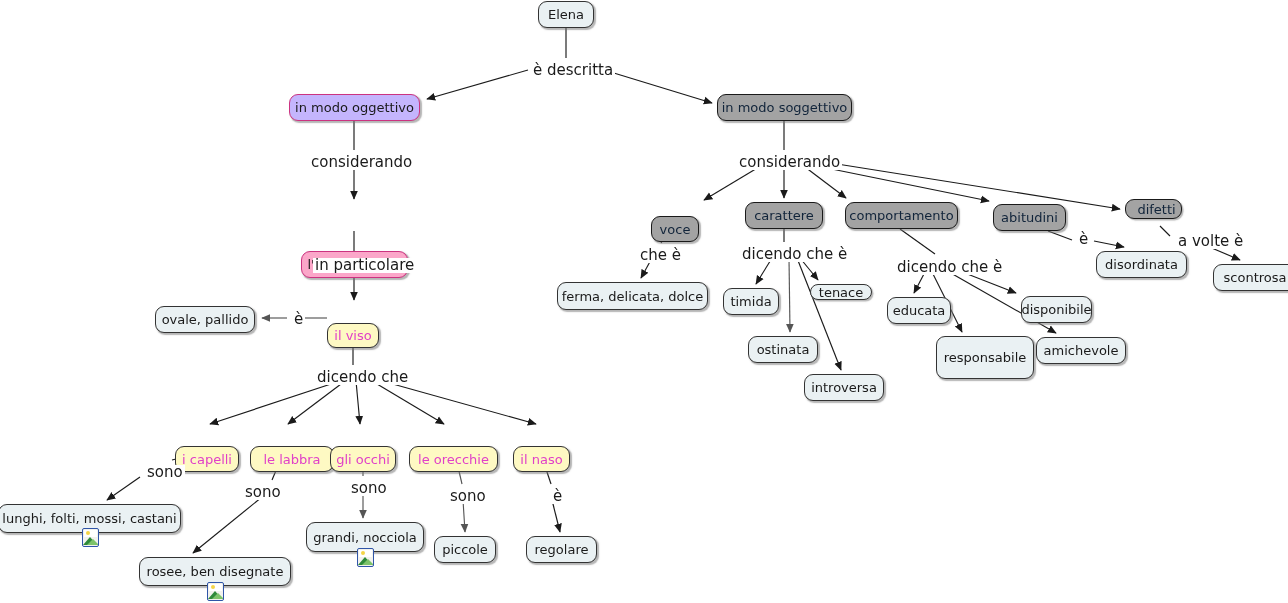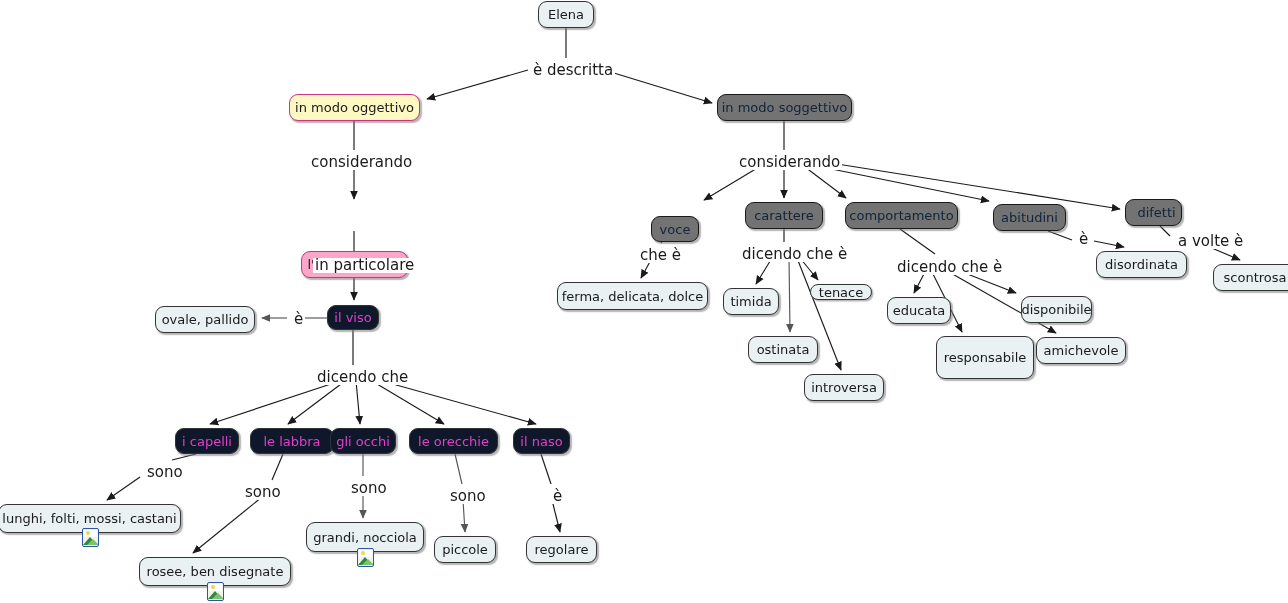--- a/index.html
+++ b/index.html
@@ -35,24 +35,24 @@
     border: 1.3px solid #333333;
     font-size: 13px;
     line-height: 1;
     padding: 0 9px;
     color: #1a1a1a;
     background: #eaf1f3;
     box-shadow: 1.5px 1.5px 1.2px rgba(120,120,120,0.55);
   }
   
   .n-plain   { background:#eaf1f3; border-color:#333333; color:#1a1a1a; }
-  .n-blue    { background:#737373; border-color:#1a1a1a; color:#11243a; }
-  .n-pink    { background:#fef9c3; border-color:#cc3380; color:#1a1a1a; }
+  .n-blue    { background:#a3a3a3; border-color:#1a1a1a; color:#11243a; }
+  .n-pink    { background:#c4b5fd; border-color:#cc3380; color:#1a1a1a; }
   .n-pink2   { background:#fba7c9; border-color:#cc3380; color:#1a1a1a; }
-  .n-magenta { background:#0f172a; border-color:#333333; color:#e040c8; }
+  .n-magenta { background:#fef9c3; border-color:#333333; color:#e040c8;margin-top:18px; }
 
   .elabel {
     position: absolute;
     font-size: 15px;
     color: #1a1a1a;
     white-space: nowrap;
     background: #ffffff;
     line-height: 1;
     padding: 0 2px;
   }
@@ -168,21 +168,21 @@
       <div class="node n-magenta" style="left: 513px; top: 428px; width: 57px; height: 26px;">il naso</div>
       <div class="node n-plain" style="left: -2px; top: 504px; width: 183px; height: 29px;">lunghi, folti, mossi, castani</div>
       <div class="node n-plain" style="left: 139px; top: 557px; width: 152px; height: 29px;">rosee, ben disegnate</div>
       <div class="node n-plain" style="left: 306px; top: 522px; width: 118px; height: 30px;">grandi, nocciola</div>
       <div class="node n-plain" style="left: 434px; top: 536px; width: 62px; height: 27px;">piccole</div>
       <div class="node n-plain" style="left: 526px; top: 536px; width: 71px; height: 27px;">regolare</div>
       <div class="node n-blue" style="left: 651px; top: 216px; width: 48px; height: 26px; text-align: right;">voce</div>
       <div class="node n-blue" style="left: 745px; top: 202px; width: 78px; height: 27px;">carattere</div>
       <div class="node n-blue" style="left: 845px; top: 202px; width: 113px; height: 27px;">comportamento</div>
       <div class="node n-blue" style="left: 993px; top: 204px; width: 73px; height: 27px;">abitudini</div>
-      <div class="node n-blue" style="left: 1125px; top: 199px; width: 57px; height: 27px; padding-left: 15px;">difetti</div>
+      <div class="node n-blue" style="left: 1125px; top: 199px; width: 57px; height: 20px; padding-left: 15px;">difetti</div>
       <div class="node n-plain" style="left: 557px; top: 282px; width: 151px; height: 28px;">ferma, delicata, dolce</div>
       <div class="node n-plain" style="left: 723px; top: 288px; width: 56px; height: 27px;">timida</div>
       <div class="node n-plain" style="left: 810px; top: 284px; width: 62px; height: 16px;">tenace</div>
       <div class="node n-plain" style="left: 748px; top: 336px; width: 70px; height: 27px;">ostinata</div>
       <div class="node n-plain" style="left: 804px; top: 374px; width: 80px; height: 27px;">introversa</div>
       <div class="node n-plain" style="left: 887px; top: 297px; width: 64px; height: 27px;">educata</div>
       <div class="node n-plain" style="left: 1021px; top: 296px; width: 71px; height: 27px;">disponibile</div>
       <div class="node n-plain" style="left: 936px; top: 336px; width: 98px; height: 43px;">responsabile</div>
       <div class="node n-plain" style="left: 1036px; top: 337px; width: 90px; height: 27px;">amichevole</div>
       <div class="node n-plain" style="left: 1096px; top: 251px; width: 91px; height: 27px;">disordinata</div>

